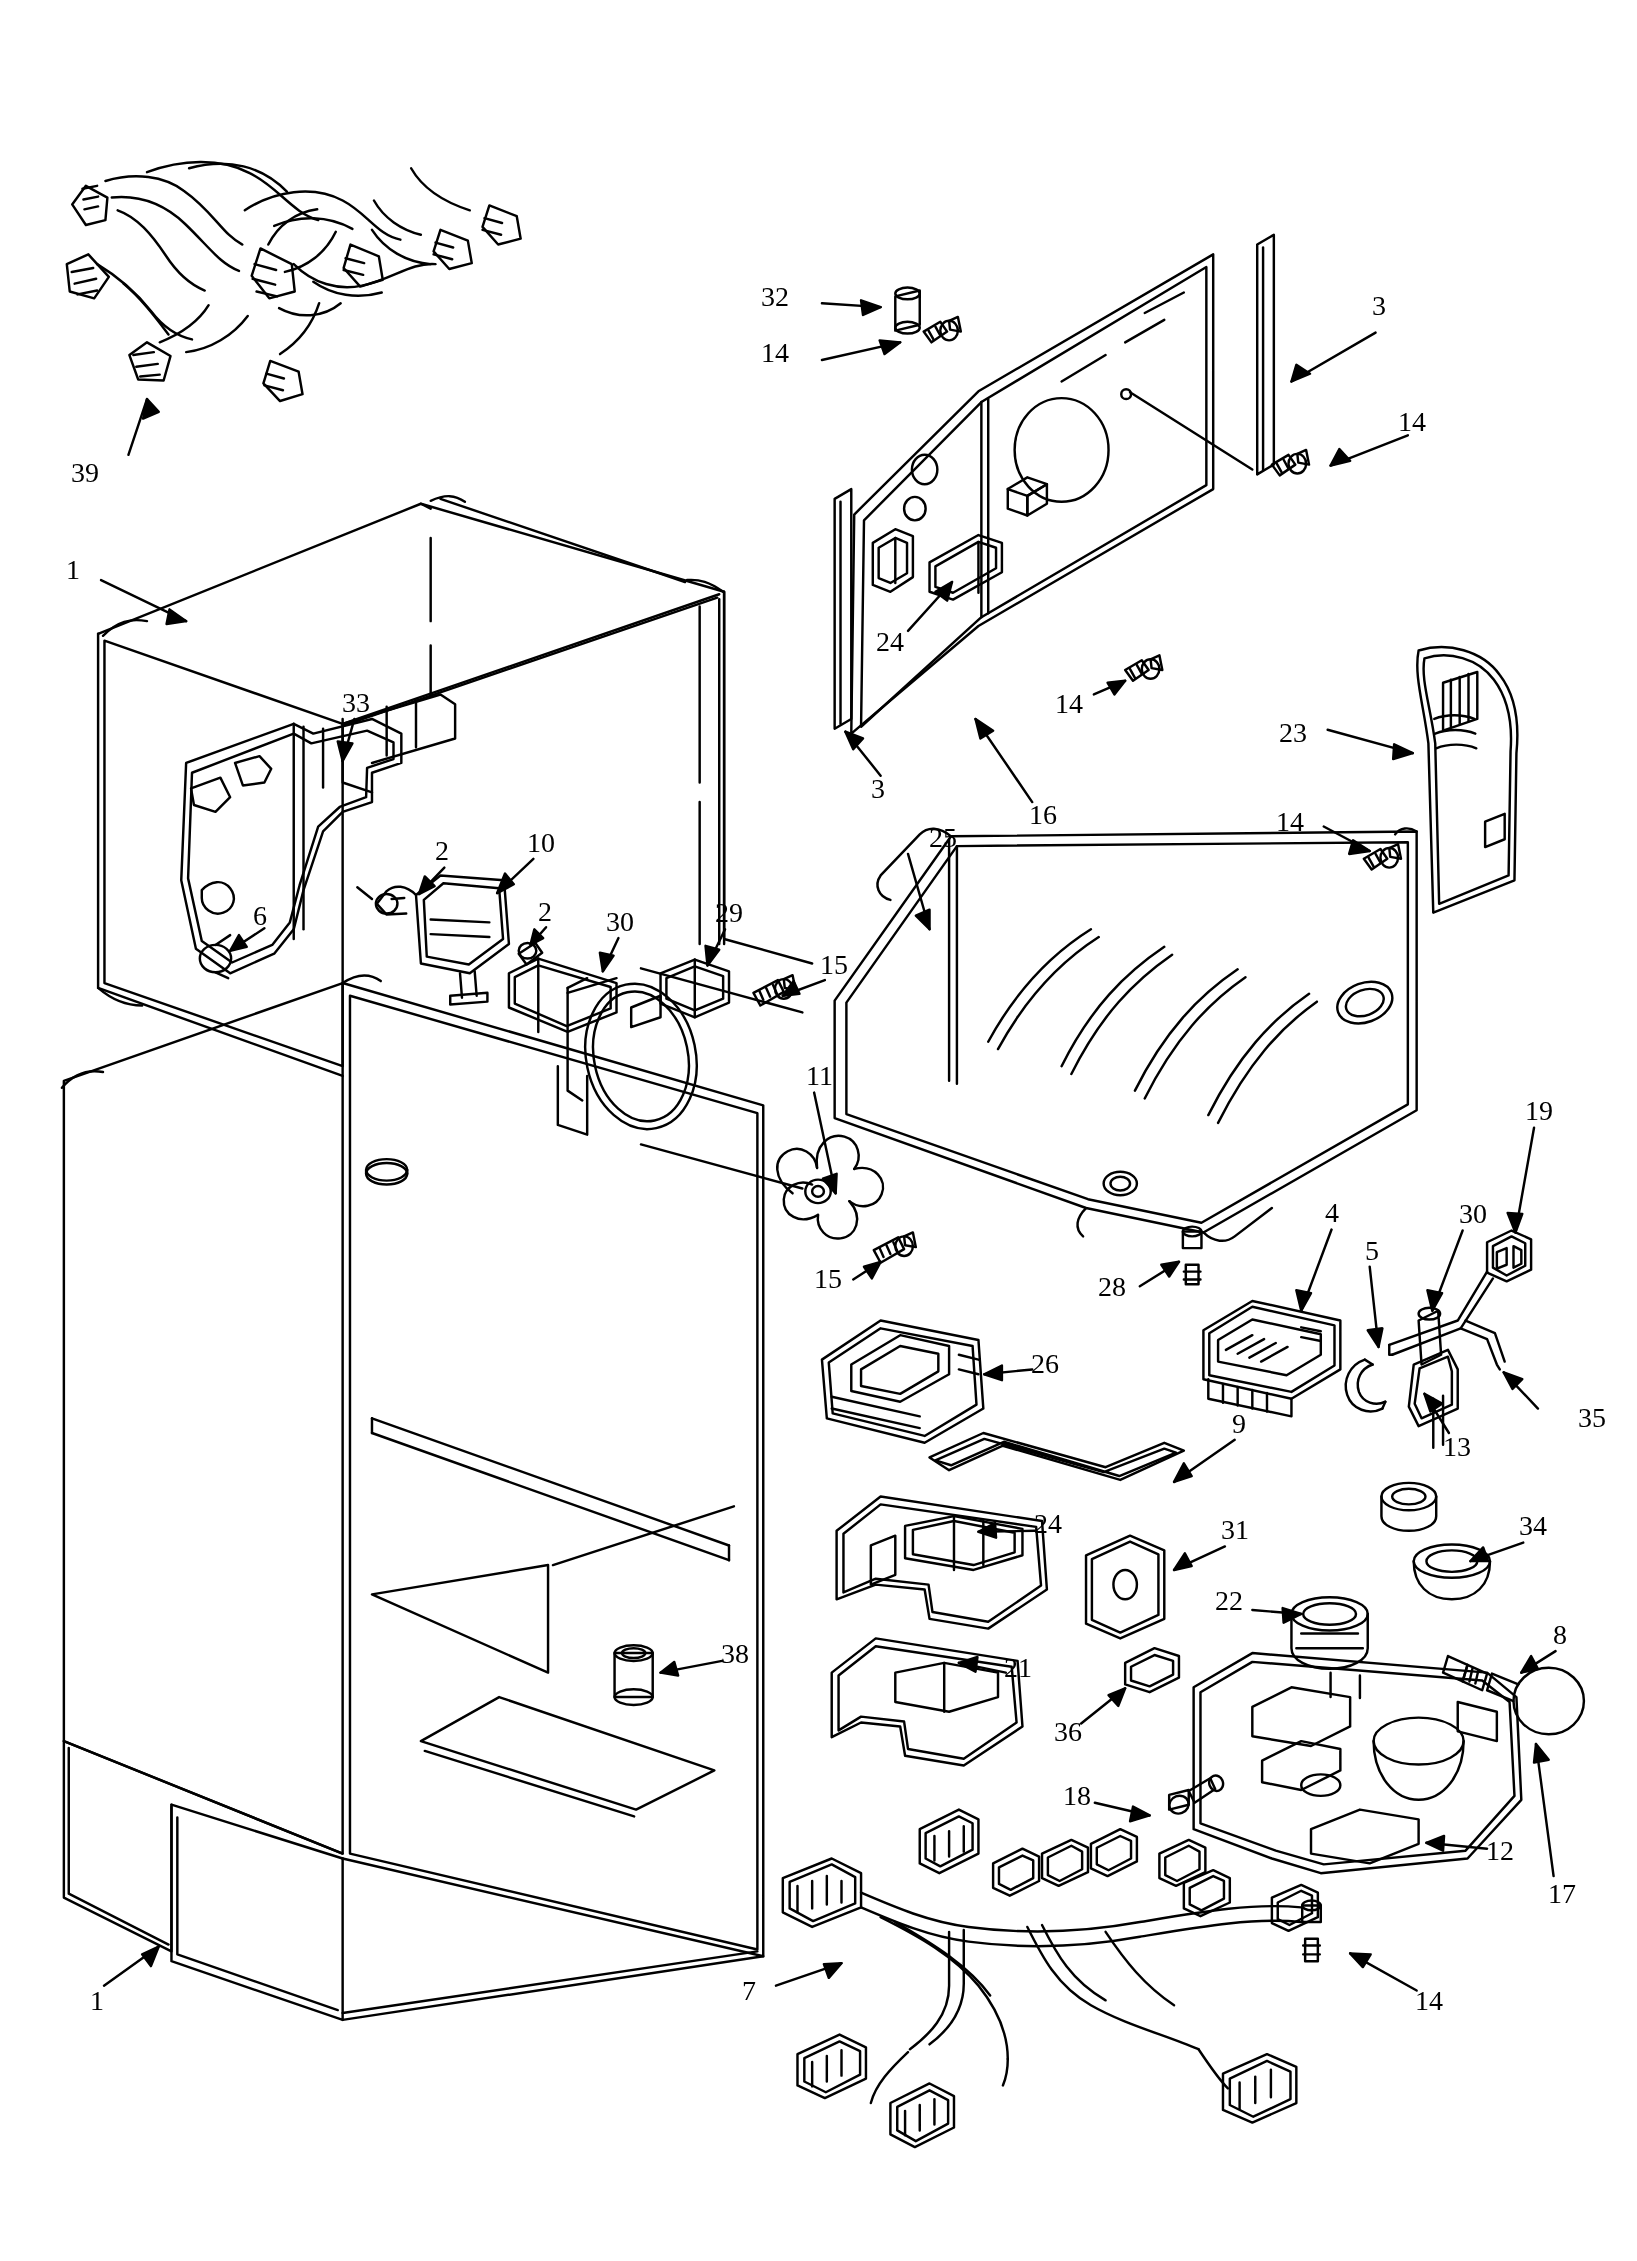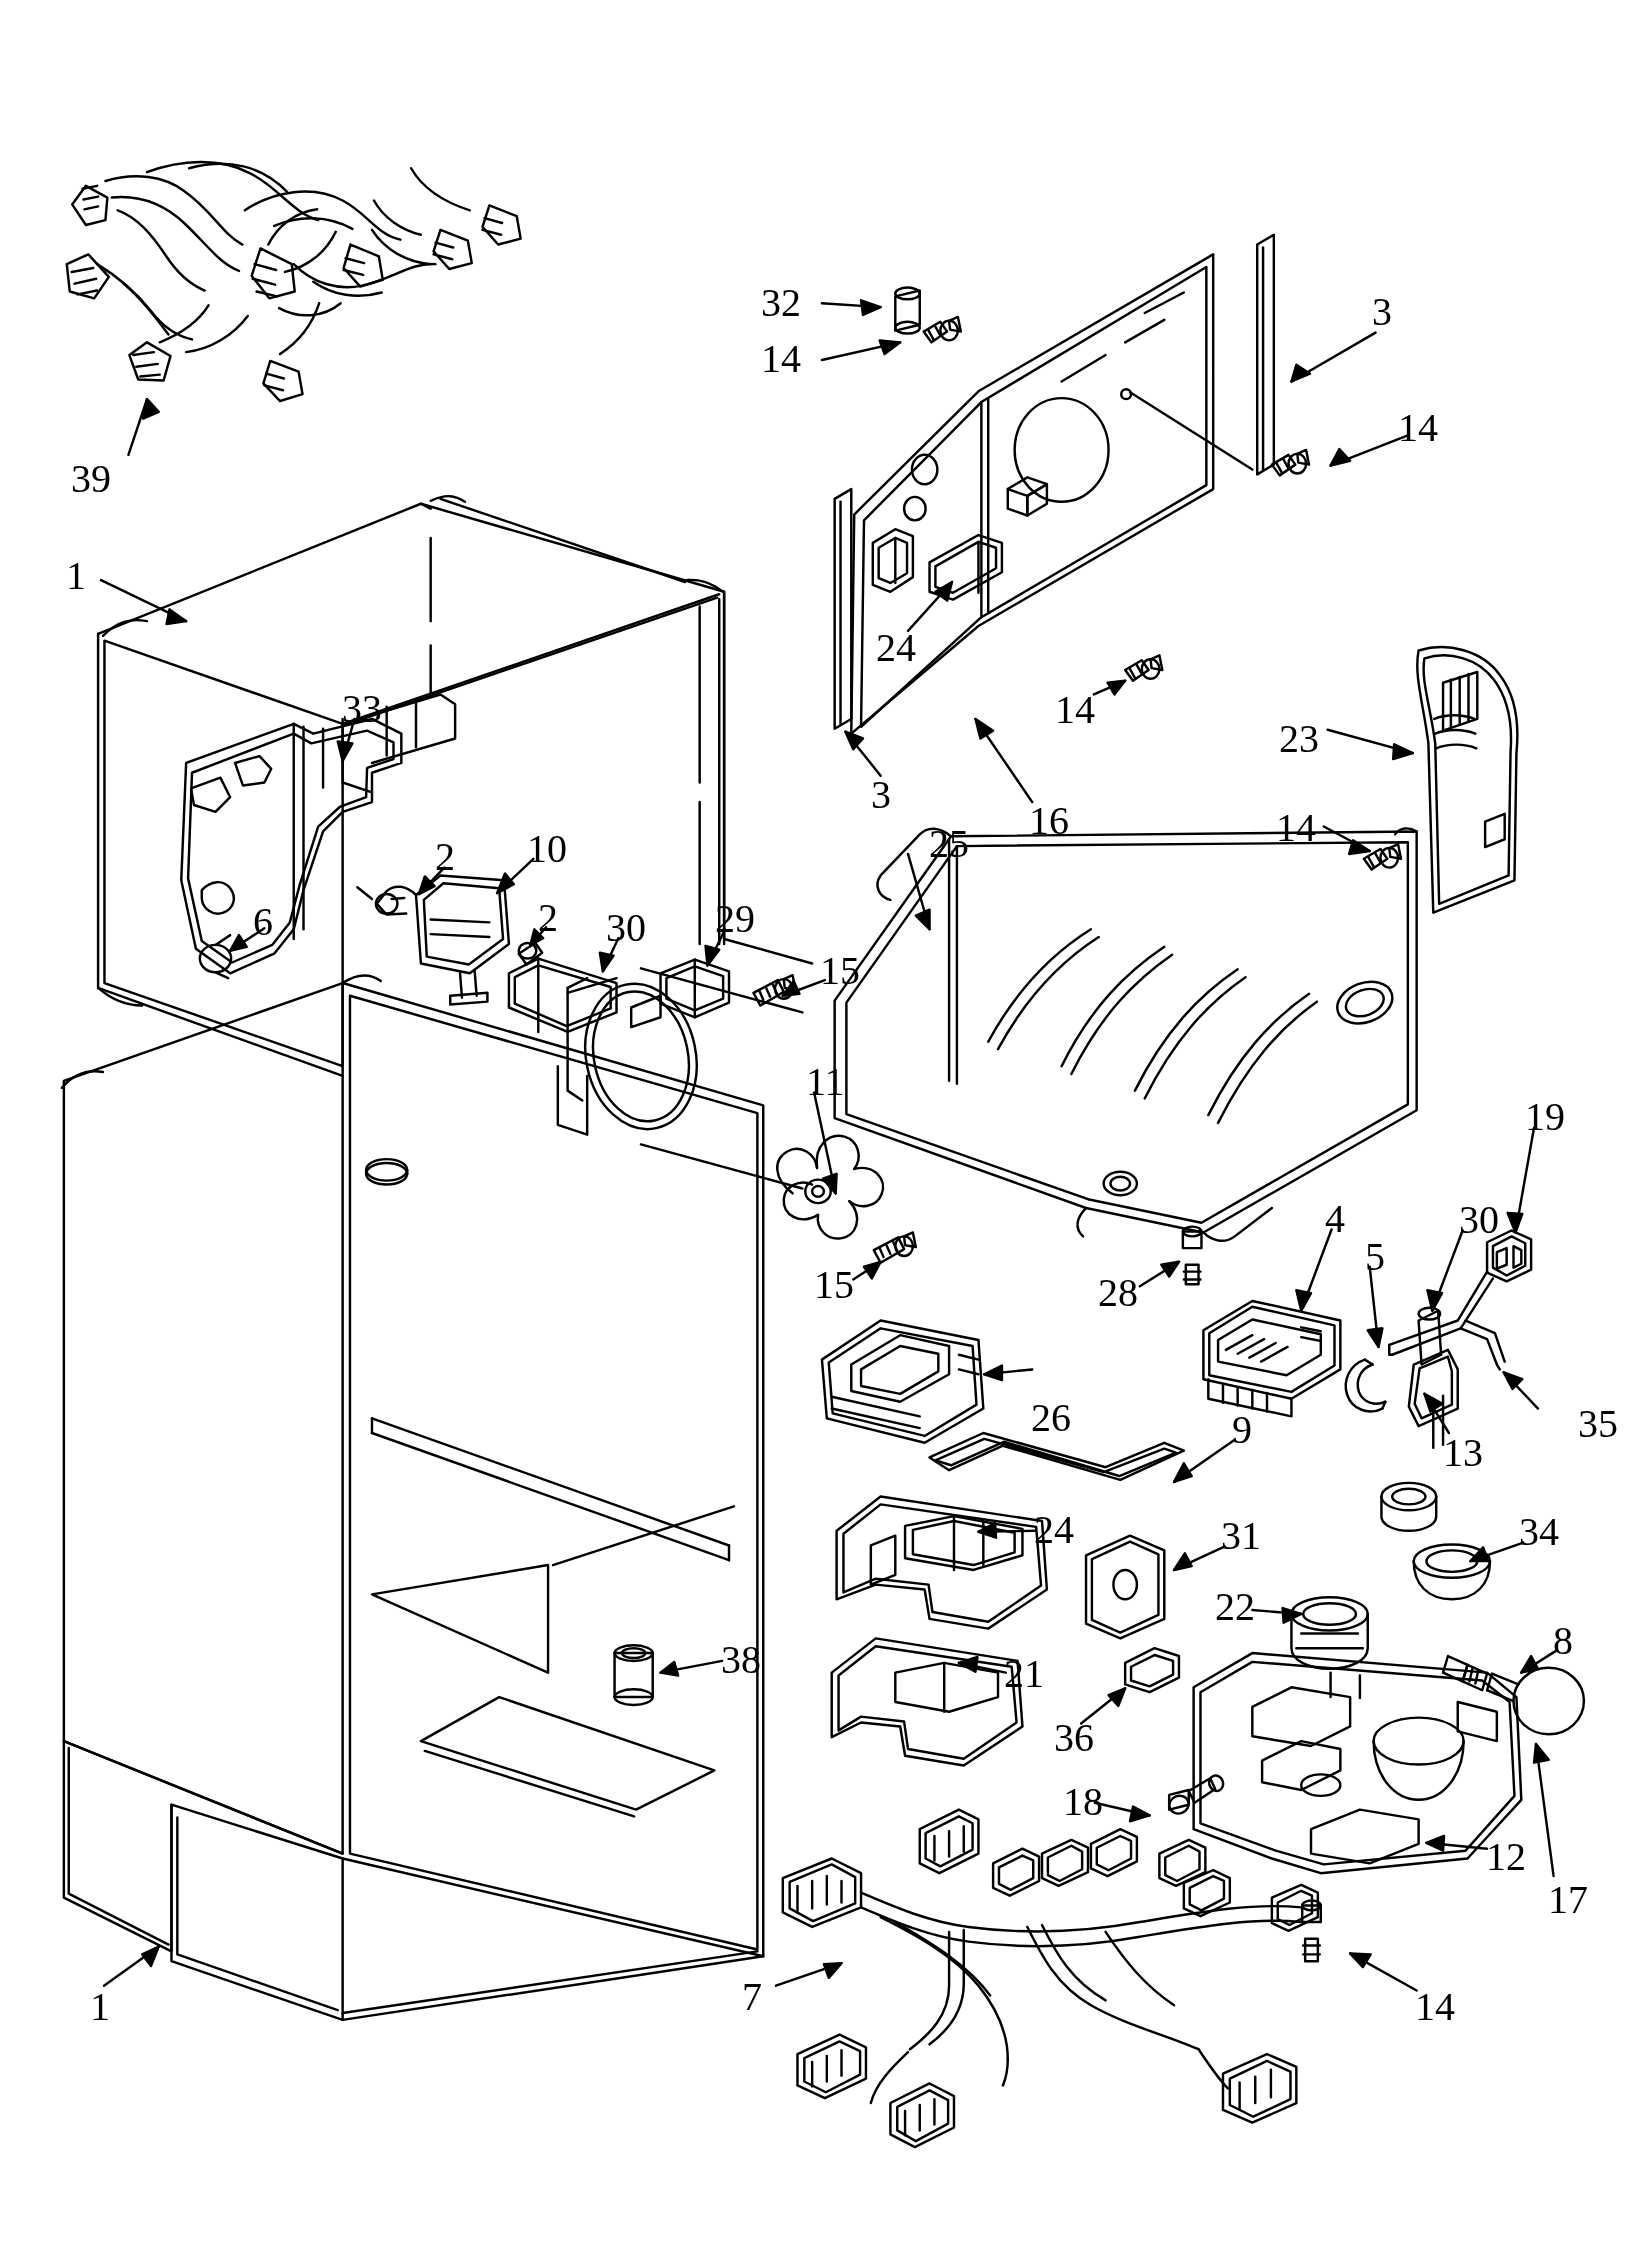--- a/index.html
+++ b/index.html
@@ -20,21 +20,21 @@
   #artwork {
     position: absolute;
     left: 0;
     top: 0;
     width: 1638px;
     height: 2261px;
   }
   .callout {
     position: absolute;
     font-family: "Liberation Serif", serif;
-    font-size: 40px;
+    font-size: 28px;
     font-weight: 400;
     color: #000000;
     line-height: 1;
     white-space: nowrap;
     user-select: none;
   }
 </style>
 </head>
 <body>
 
@@ -639,21 +639,21 @@
   <div class="callout" style="left:606px; top:908px;">30</div>
   <div class="callout" style="left:715px; top:899px;">29</div>
   <div class="callout" style="left:820px; top:951px;">15</div>
   <div class="callout" style="left:806px; top:1062px;">11</div>
   <div class="callout" style="left:1525px; top:1097px;">19</div>
   <div class="callout" style="left:1325px; top:1199px;">4</div>
   <div class="callout" style="left:1459px; top:1200px;">30</div>
   <div class="callout" style="left:1098px; top:1273px;text-align:right;">28</div>
   <div class="callout" style="left:1365px; top:1237px;">5</div>
   <div class="callout" style="left:814px; top:1265px;">15</div>
-  <div class="callout" style="left:1031px; top:1350px;margin-top:48px;">26</div>
+  <div class="callout" style="left:1031px; top:1350px;">26</div>
   <div class="callout" style="left:1530px; top:1404px;margin-left:48px;">35</div>
   <div class="callout" style="left:1443px; top:1433px;">13</div>
   <div class="callout" style="left:1232px; top:1410px;">9</div>
   <div class="callout" style="left:1519px; top:1512px;">34</div>
   <div class="callout" style="left:1034px; top:1510px;">24</div>
   <div class="callout" style="left:1221px; top:1516px;">31</div>
   <div class="callout" style="left:1215px; top:1587px;">22</div>
   <div class="callout" style="left:1553px; top:1621px;">8</div>
   <div class="callout" style="left:1004px; top:1654px;">21</div>
   <div class="callout" style="left:721px; top:1640px;">38</div>

